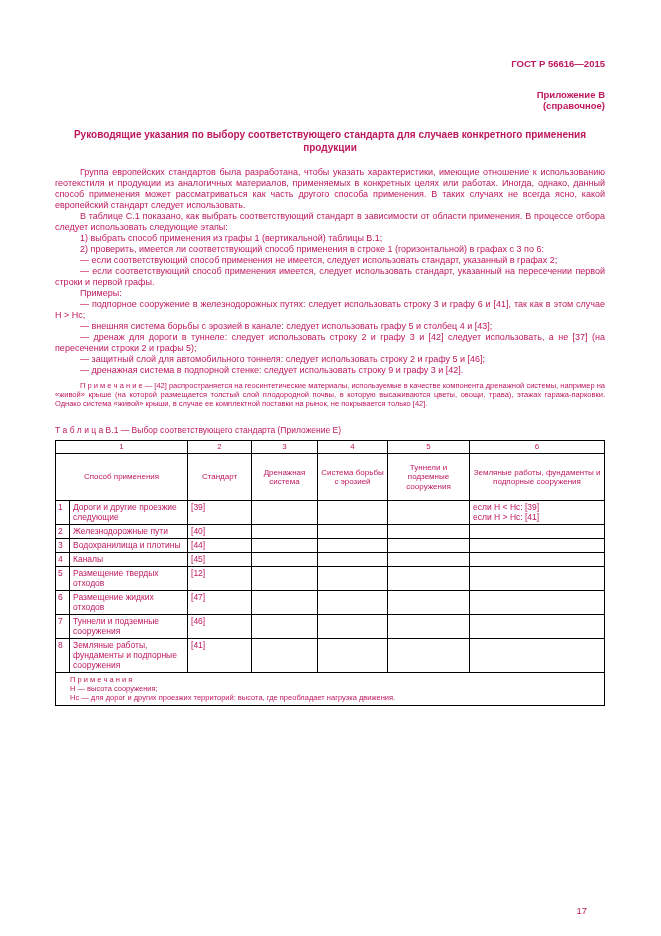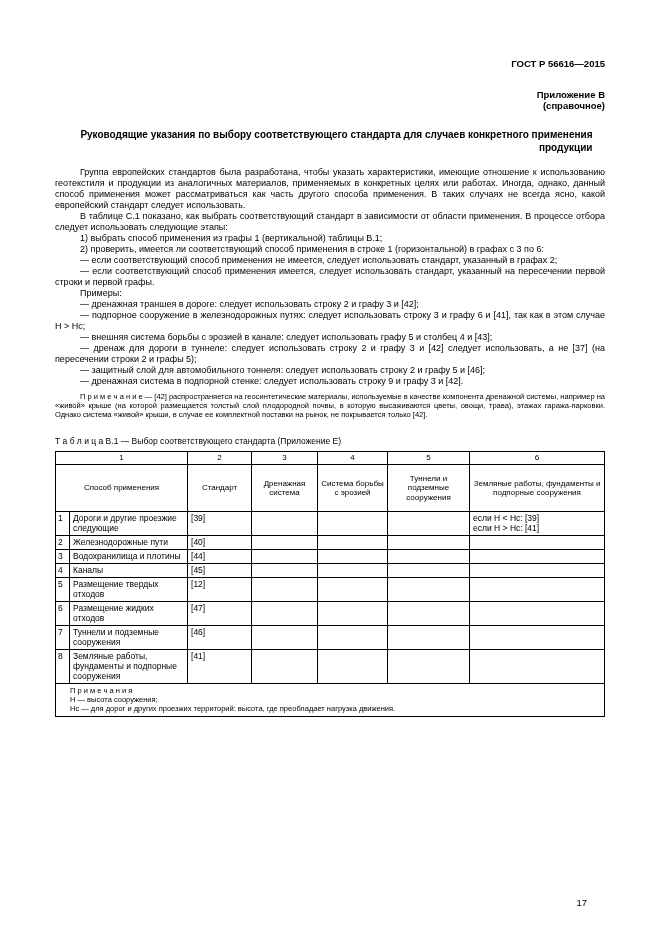--- a/index.html
+++ b/index.html
@@ -4,38 +4,38 @@
 <style>
   * { margin: 0; padding: 0; box-sizing: border-box; }
   html, body { background: #ffffff; }
   .page {
     position: relative;
     width: 661px;
     height: 936px;
     margin: 0 auto;
     background: #ffffff;
     font-family: "Liberation Sans", sans-serif;
-    color: #000000;
+    color: #be185d;
     padding: 58px 56px 0 55px;
     overflow: hidden;
   }
   .doc-number {
     text-align: right;
     font-weight: bold;
     font-size: 9.5px;
   }
   .appendix-label, .appendix-type {
     text-align: right;
     font-weight: bold;
     font-size: 9.5px;
     line-height: 11px;
   }
   .appendix-label { margin-top: 20px; }
   .doc-title {
-    text-align: right;
+    text-align: center;
     font-weight: bold;
     font-size: 10px;
     line-height: 12.5px;
     margin: 18px auto 0;
     max-width: 525px;
   }
   .body-text {
     margin-top: 13px;
     font-size: 9px;
     line-height: 11px;
@@ -80,21 +80,21 @@
   .std-table td.rn { padding-left: 2px; padding-right: 0; }
   .std-table td.cond { white-space: pre-line; margin-left: 7px; }
   .std-table td.notes-cell {
     font-size: 7.5px;
     line-height: 9px;
     padding: 2px 4px 3px 14px;
   }
   .page-number {
     position: absolute;
     right: 74px;
-    bottom: 28px;
+    bottom: 20px;
     font-size: 9.5px;
   }
 </style>
 </head>
 <body>
 
 <div class="page">
 
   <div class="doc-number">ГОСТ Р 56616—2015</div>
 
@@ -104,21 +104,20 @@
   <div class="doc-title">Руководящие указания по выбору соответствующего стандарта для случаев конкретного применения продукции</div>
 
   <div class="body-text">
     <p>Группа европейских стандартов была разработана, чтобы указать характеристики, имеющие отношение к использованию геотекстиля и продукции из аналогичных материалов, применяемых в конкретных целях или работах. Иногда, однако, данный способ применения может рассматриваться как часть другого способа применения. В таких случаях не всегда ясно, какой европейский стандарт следует использовать.</p>
     <p>В таблице С.1 показано, как выбрать соответствующий стандарт в зависимости от области применения. В процессе отбора следует использовать следующие этапы:</p>
     <p>1) выбрать способ применения из графы 1 (вертикальной) таблицы В.1;</p>
     <p>2) проверить, имеется ли соответствующий способ применения в строке 1 (горизонтальной) в графах с 3 по 6:</p>
     <p>— если соответствующий способ применения не имеется, следует использовать стандарт, указанный в графах 2;</p>
     <p>— если соответствующий способ применения имеется, следует использовать стандарт, указанный на пересечении первой строки и первой графы.</p>
     <p>Примеры:</p>
-    <p>— дренажная траншея в дороге: следует использовать строку 2 и графу 3 и [42];</p>
     <p>— подпорное сооружение в железнодорожных путях: следует использовать строку 3 и графу 6 и [41], так как в этом случае Н &gt; Нс;</p>
     <p>— внешняя система борьбы с эрозией в канале: следует использовать графу 5 и столбец 4 и [43];</p>
     <p>— дренаж для дороги в туннеле: следует использовать строку 2 и графу 3 и [42] следует использовать, а не [37] (на пересечении строки 2 и графы 5);</p>
     <p>— защитный слой для автомобильного тоннеля: следует использовать строку 2 и графу 5 и [46];</p>
     <p>— дренажная система в подпорной стенке: следует использовать строку 9 и графу 3 и [42].</p>
   </div>
 
   <p class="small-note">П р и м е ч а н и е — [42] распространяется на геосинтетические материалы, используемые в качестве компонента дренажной системы, например на «живой» крыше (на которой размещается толстый слой плодородной почвы, в которую высаживаются цветы, овощи, трава), этажах гаража-парковки. Однако система «живой» крыши, в случае ее комплектной поставки на рынок, не покрывается только [42].</p>
 
   <div class="table-caption">Т а б л и ц а  В.1 — Выбор соответствующего стандарта (Приложение Е)</div>

